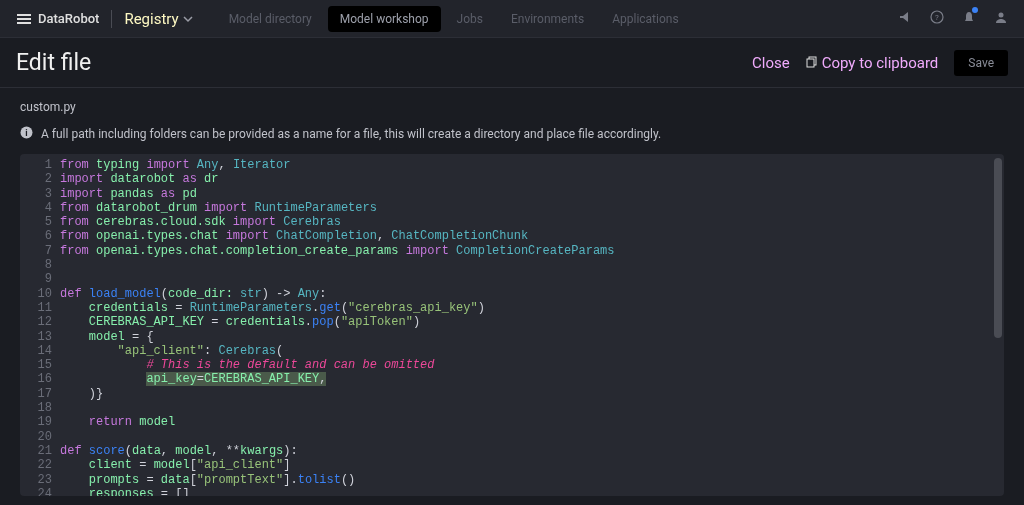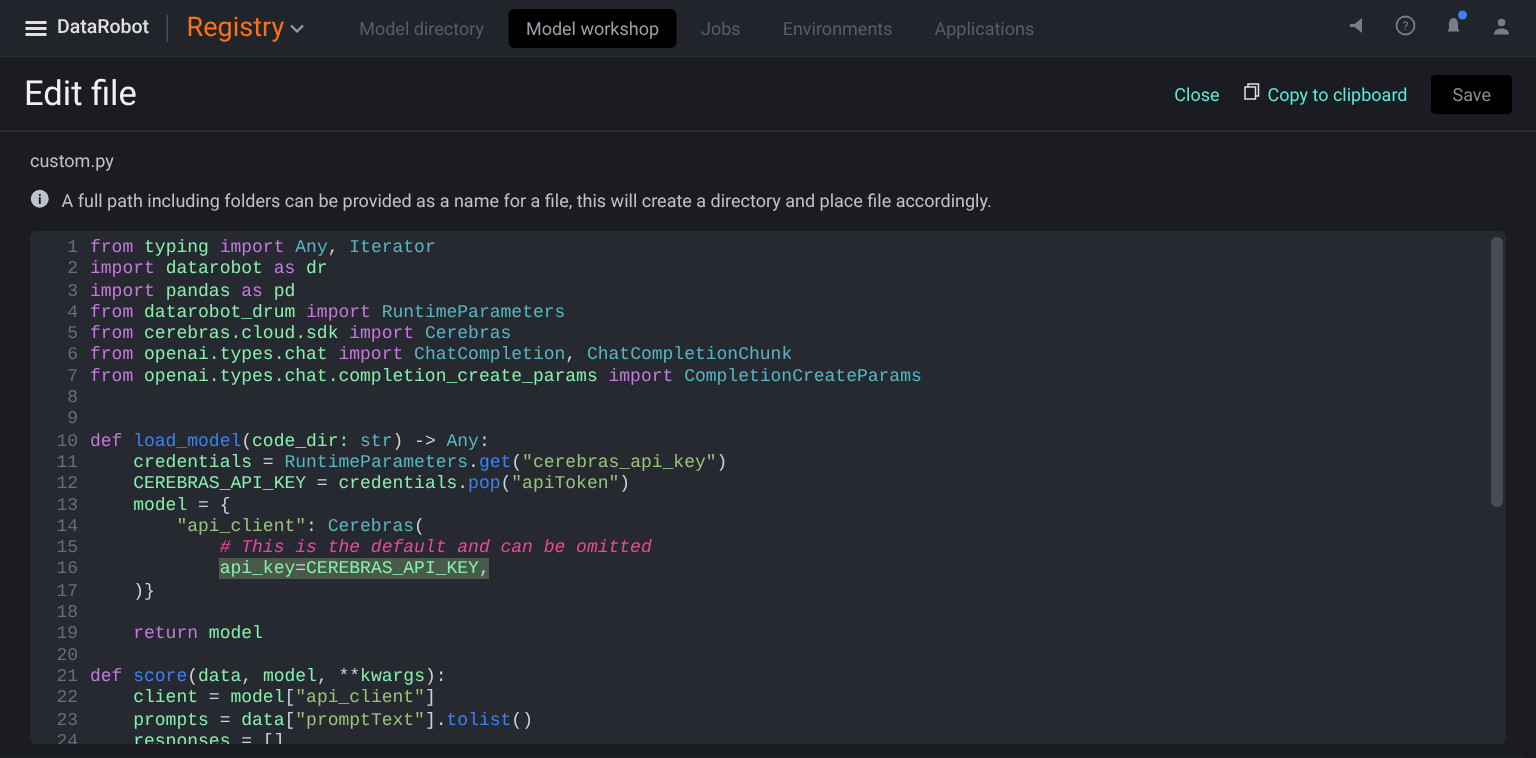--- a/index.html
+++ b/index.html
@@ -34,22 +34,22 @@
   .divider-v {
     width: 1px;
     height: 18px;
     background: #4a4c54;
     margin: 0 12px;
   }
   .app-switch {
     display: flex;
     align-items: center;
     gap: 4px;
-    color: #f97316;
-    font-size: 18px;
+    color: #fef9c3;
+    font-size: 15px;
     cursor: pointer;
   }
   .nav-tabs {
     display: flex;
     align-items: center;
     margin-left: 24px;
     gap: 4px;
   }
   .nav-tab {
     font-size: 12px;
@@ -89,22 +89,22 @@
     font-weight: 400;
     color: #f0f0f0;
   }
   .sub-actions {
     margin-left: auto;
     display: flex;
     align-items: center;
     gap: 16px;
   }
   .link-btn {
-    font-size: 12px;
-    color: #5eead4;
+    font-size: 15px;
+    color: #f0abfc;
     cursor: pointer;
     display: flex;
     align-items: center;
     gap: 4px;
   }
   .save-btn {
     font-size: 12px;
     padding: 6px 14px;
     background: #000000;
     color: #8a8d98;

